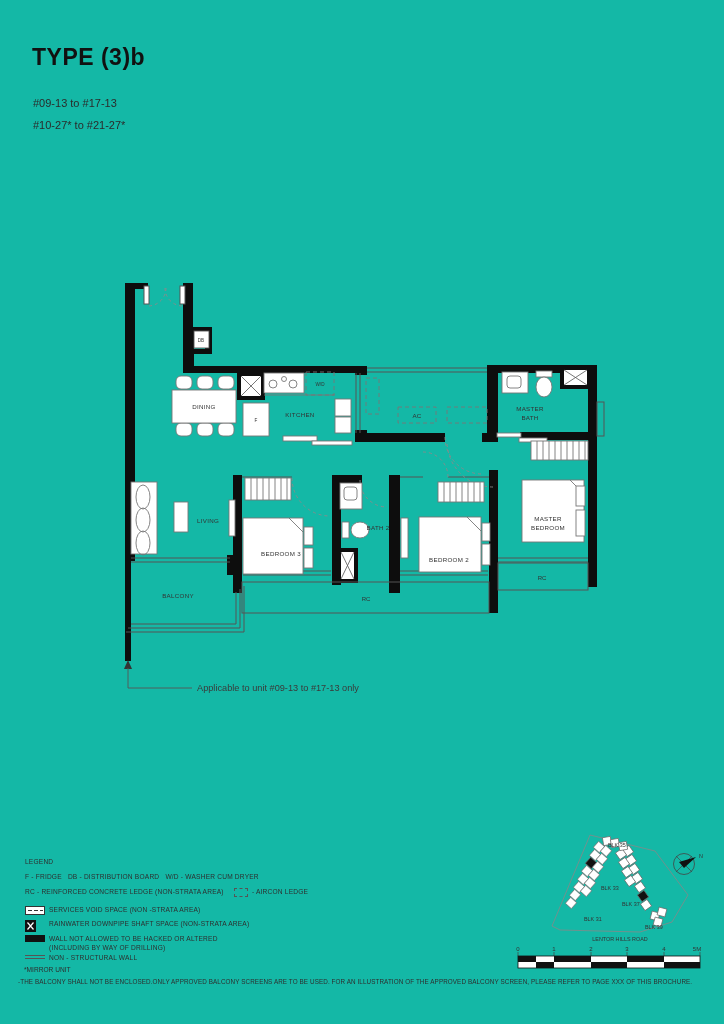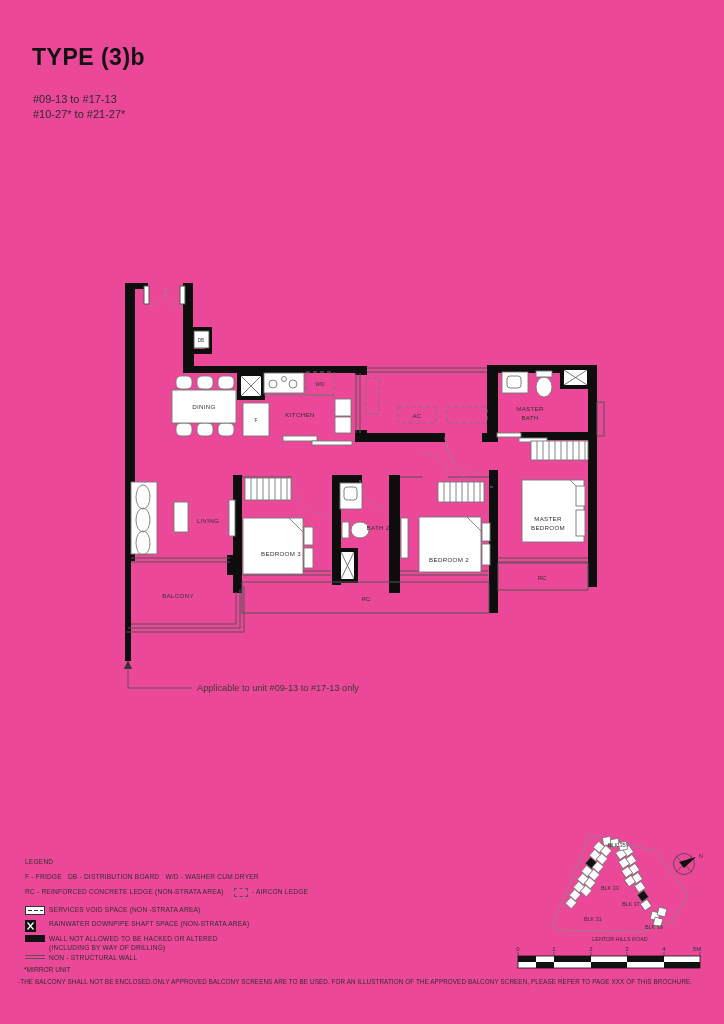--- a/index.html
+++ b/index.html
@@ -1,19 +1,19 @@
 <!DOCTYPE html>
 <html><head>
 <meta charset="utf-8">
 <style>
   html,body{margin:0;padding:0;}
   body{font-family:"Liberation Sans",sans-serif;background:#fff;}
-  .page{position:relative;width:724px;height:1024px;background:#ec4899;overflow:hidden;}
+  .page{position:relative;width:724px;height:1024px;background:#14b8a6;overflow:hidden;}
   .title{position:absolute;left:32px;top:44px;font-size:23px;font-weight:800;color:#111;letter-spacing:.5px;white-space:nowrap;}
-  .units{position:absolute;left:33px;top:92px;font-size:11px;line-height:15px;color:#2b2b2b;white-space:pre;}
+  .units{position:absolute;left:33px;top:92px;font-size:11px;line-height:22px;color:#2b2b2b;white-space:pre;}
   svg{position:absolute;overflow:visible;}
   svg text{font-family:"Liberation Sans",sans-serif;fill:#333;}
   .room-label{font-size:6.2px;letter-spacing:.3px;}
   .tiny-label{font-size:4.6px;}
   .rc-label{font-size:6px;}
   .note-label{font-size:9.2px;fill:#3a3a3a;}
   .blk-label{font-size:5.4px;fill:#333;}
   .scale-label{font-size:6px;fill:#333;}
   .legend{position:absolute;left:25px;top:858px;width:330px;color:#2e2e2e;}
   .legend-row{position:absolute;left:0;display:flex;align-items:flex-start;white-space:pre;font-size:6.6px;letter-spacing:.2px;}

